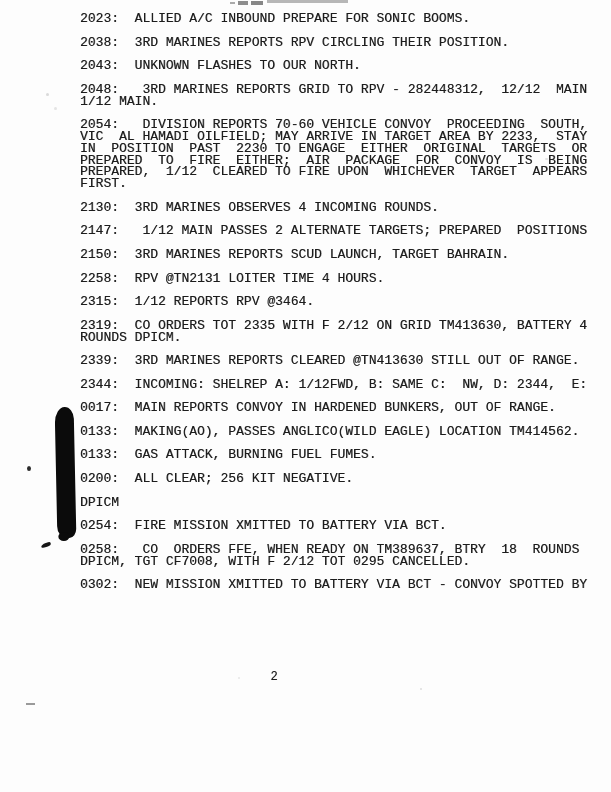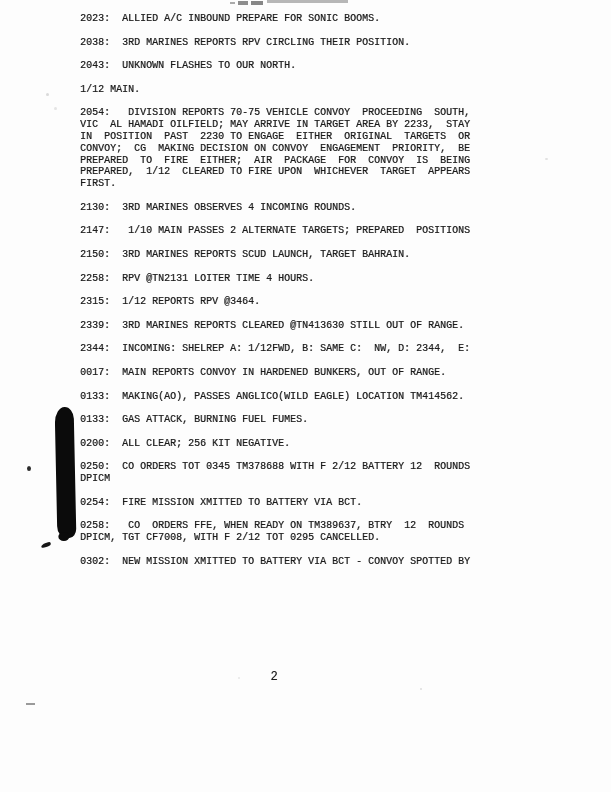--- a/index.html
+++ b/index.html
@@ -10,21 +10,21 @@
     background:var(--paper); overflow:hidden;
     font-family:"Liberation Mono","DejaVu Sans Mono",monospace;
   }
   .textcol {
     position:absolute; left:80px; top:13px; width:478px;
     color:var(--ink); font-size:12px;
   }
   .entry { margin-bottom:11.8px; }
   .line {
     white-space:pre; height:11.8px; line-height:11.8px;
-    font-size:10px; letter-spacing:0;
+    font-size:13px; letter-spacing:0;
     text-shadow:0.4px 0 rgba(25,25,25,0.55);
   }
   .pagenum {
     position:absolute; left:266px; top:670px; width:16px;
     text-align:center; font-size:12px; color:var(--ink);
     text-shadow:0.4px 0 rgba(25,25,25,0.5);
   }
   
   .ink-blot {
     position:absolute; left:56px; top:407px; width:19px; height:131px;
@@ -73,73 +73,76 @@
       <div class="entry">
         <div class="line">2023:  ALLIED A/C INBOUND PREPARE FOR SONIC BOOMS.</div>
       </div>
       <div class="entry">
         <div class="line">2038:  3RD MARINES REPORTS RPV CIRCLING THEIR POSITION.</div>
       </div>
       <div class="entry">
         <div class="line">2043:  UNKNOWN FLASHES TO OUR NORTH.</div>
       </div>
       <div class="entry">
+        <div class="line">2048:   3RD MARINES REPORTS GRID TO RPV - 282448312,  12/12  MAIN</div>
         <div class="line">1/12 MAIN.</div>
       </div>
       <div class="entry">
-        <div class="line">2054:   DIVISION REPORTS 70-75 VEHICLE CONVOY  PROCEEDING  SOUTH,</div>
+        <div class="line">2054:   DIVISION REPORTS 70-60 VEHICLE CONVOY  PROCEEDING  SOUTH,</div>
         <div class="line">VIC  AL HAMADI OILFIELD; MAY ARRIVE IN TARGET AREA BY 2233,  STAY</div>
         <div class="line">IN  POSITION  PAST  2230 TO ENGAGE  EITHER  ORIGINAL  TARGETS  OR</div>
-        <div class="line">CONVOY;  CG  MAKING DECISION ON CONVOY  ENGAGEMENT  PRIORITY,  BE</div>
         <div class="line">PREPARED  TO  FIRE  EITHER;  AIR  PACKAGE  FOR  CONVOY  IS  BEING</div>
         <div class="line">PREPARED,  1/12  CLEARED TO FIRE UPON  WHICHEVER  TARGET  APPEARS</div>
         <div class="line">FIRST.</div>
       </div>
       <div class="entry">
         <div class="line">2130:  3RD MARINES OBSERVES 4 INCOMING ROUNDS.</div>
       </div>
       <div class="entry">
-        <div class="line">2147:   1/10 MAIN PASSES 2 ALTERNATE TARGETS; PREPARED  POSITIONS</div>
+        <div class="line">2147:   1/12 MAIN PASSES 2 ALTERNATE TARGETS; PREPARED  POSITIONS</div>
       </div>
       <div class="entry">
         <div class="line">2150:  3RD MARINES REPORTS SCUD LAUNCH, TARGET BAHRAIN.</div>
       </div>
       <div class="entry">
         <div class="line">2258:  RPV @TN2131 LOITER TIME 4 HOURS.</div>
       </div>
       <div class="entry">
         <div class="line">2315:  1/12 REPORTS RPV @3464.</div>
+      </div>
+      <div class="entry">
+        <div class="line">2319:  CO ORDERS TOT 2335 WITH F 2/12 ON GRID TM413630, BATTERY 4</div>
+        <div class="line">ROUNDS DPICM.</div>
       </div>
       <div class="entry">
         <div class="line">2339:  3RD MARINES REPORTS CLEARED @TN413630 STILL OUT OF RANGE.</div>
       </div>
       <div class="entry">
         <div class="line">2344:  INCOMING: SHELREP A: 1/12FWD, B: SAME C:  NW, D: 2344,  E:</div>
       </div>
       <div class="entry">
         <div class="line">0017:  MAIN REPORTS CONVOY IN HARDENED BUNKERS, OUT OF RANGE.</div>
       </div>
       <div class="entry">
         <div class="line">0133:  MAKING(AO), PASSES ANGLICO(WILD EAGLE) LOCATION TM414562.</div>
       </div>
       <div class="entry">
         <div class="line">0133:  GAS ATTACK, BURNING FUEL FUMES.</div>
       </div>
       <div class="entry">
         <div class="line">0200:  ALL CLEAR; 256 KIT NEGATIVE.</div>
       </div>
       <div class="entry">
-        <div class="line">0250:  CO ORDERS TOT 0345 TM378688 WITH F 2/12 BATTERY 12  ROUNDS</div>
         <div class="line">DPICM</div>
       </div>
       <div class="entry">
         <div class="line">0254:  FIRE MISSION XMITTED TO BATTERY VIA BCT.</div>
       </div>
       <div class="entry">
-        <div class="line">0258:   CO  ORDERS FFE, WHEN READY ON TM389637, BTRY  12  ROUNDS</div>
+        <div class="line">0258:   CO  ORDERS FFE, WHEN READY ON TM389637, BTRY  18  ROUNDS</div>
         <div class="line">DPICM, TGT CF7008, WITH F 2/12 TOT 0295 CANCELLED.</div>
       </div>
       <div class="entry">
         <div class="line">0302:  NEW MISSION XMITTED TO BATTERY VIA BCT - CONVOY SPOTTED BY</div>
       </div>
     </div>
 
   <div class="ink-dot"></div>
   <div class="ink-blot"></div>
   <div class="ink-comma"></div>

